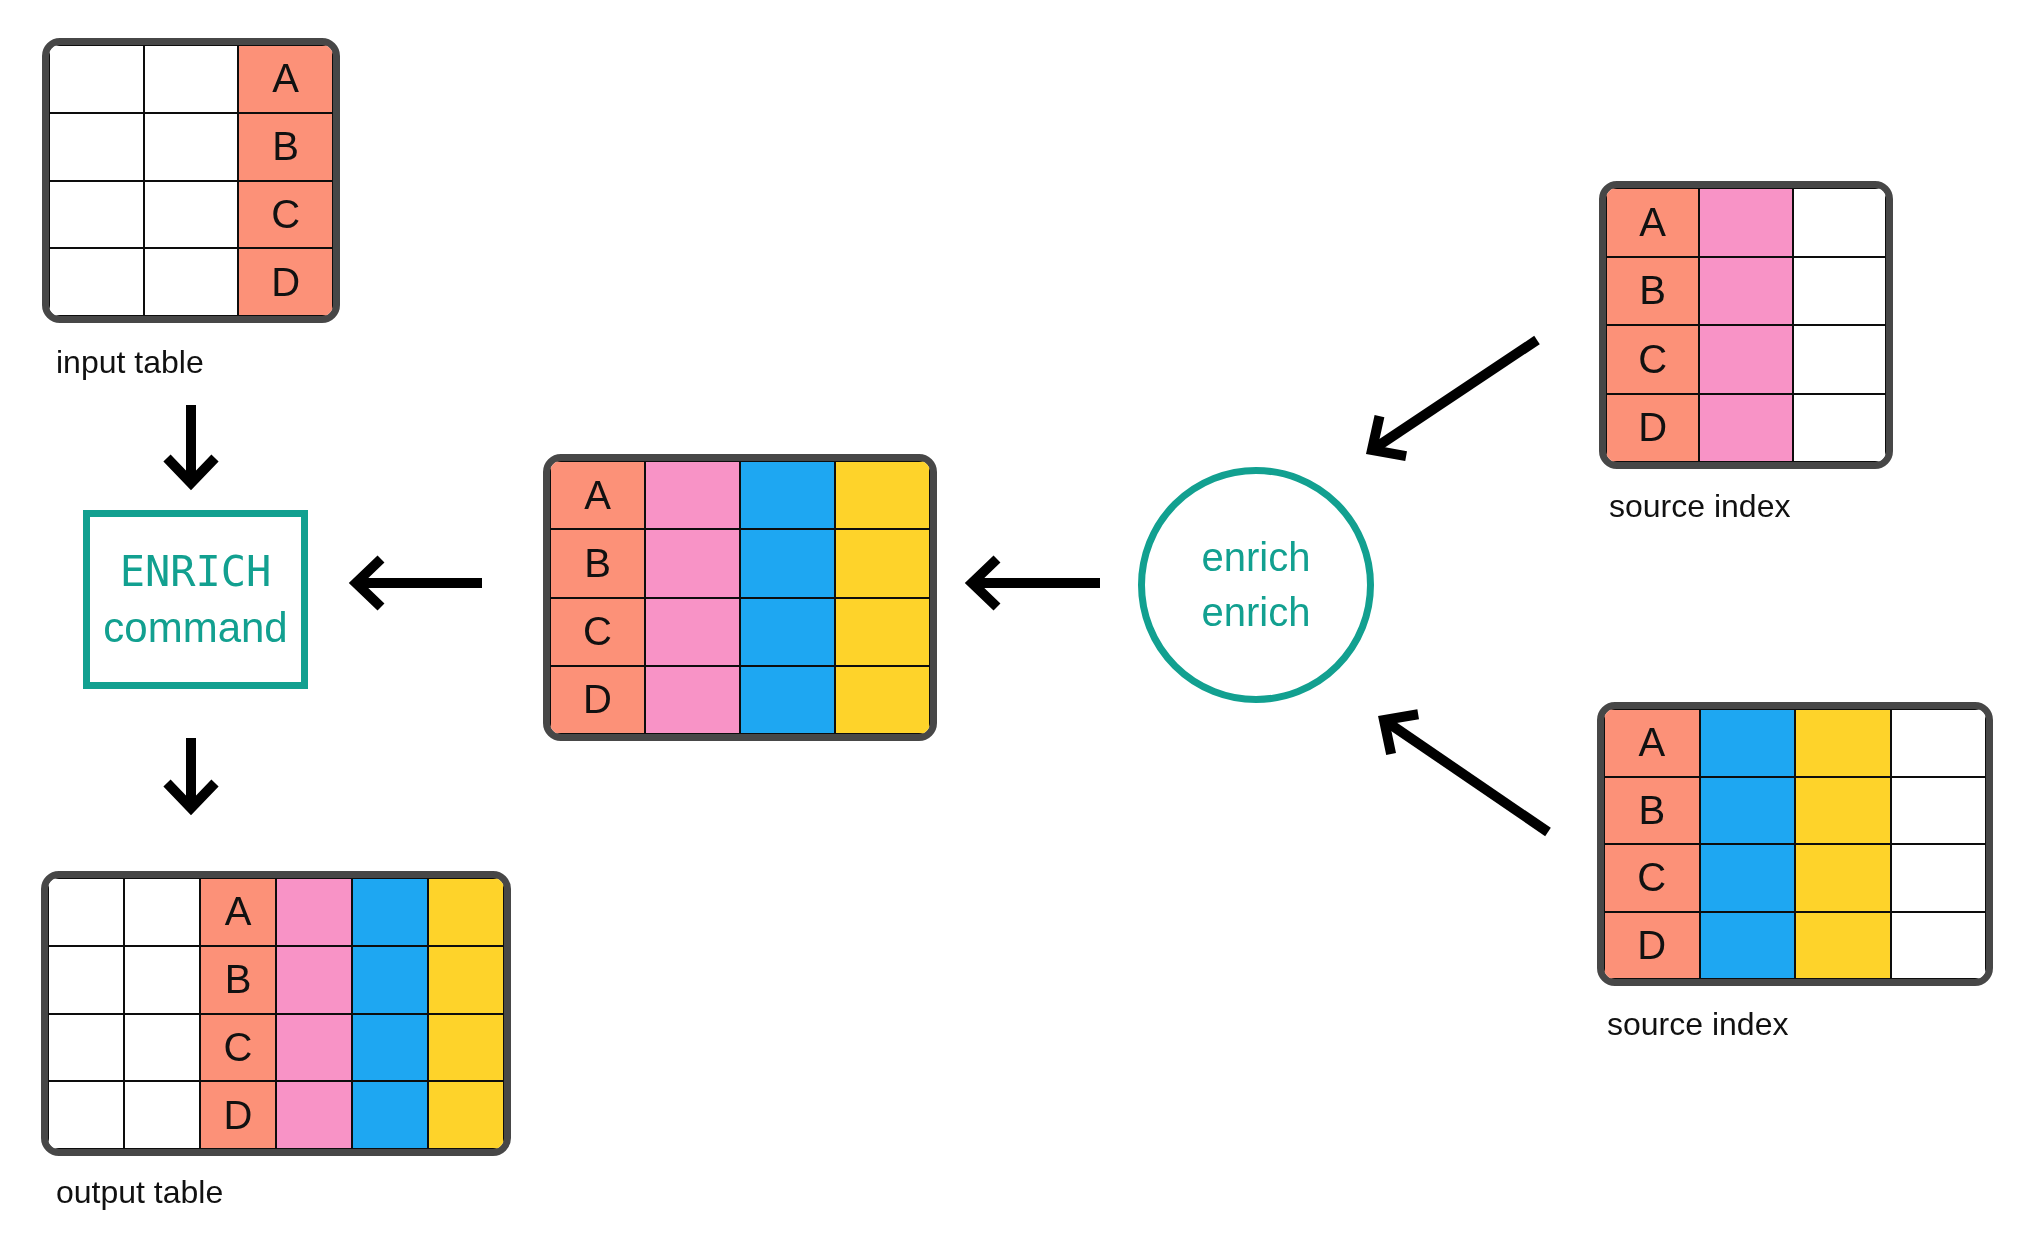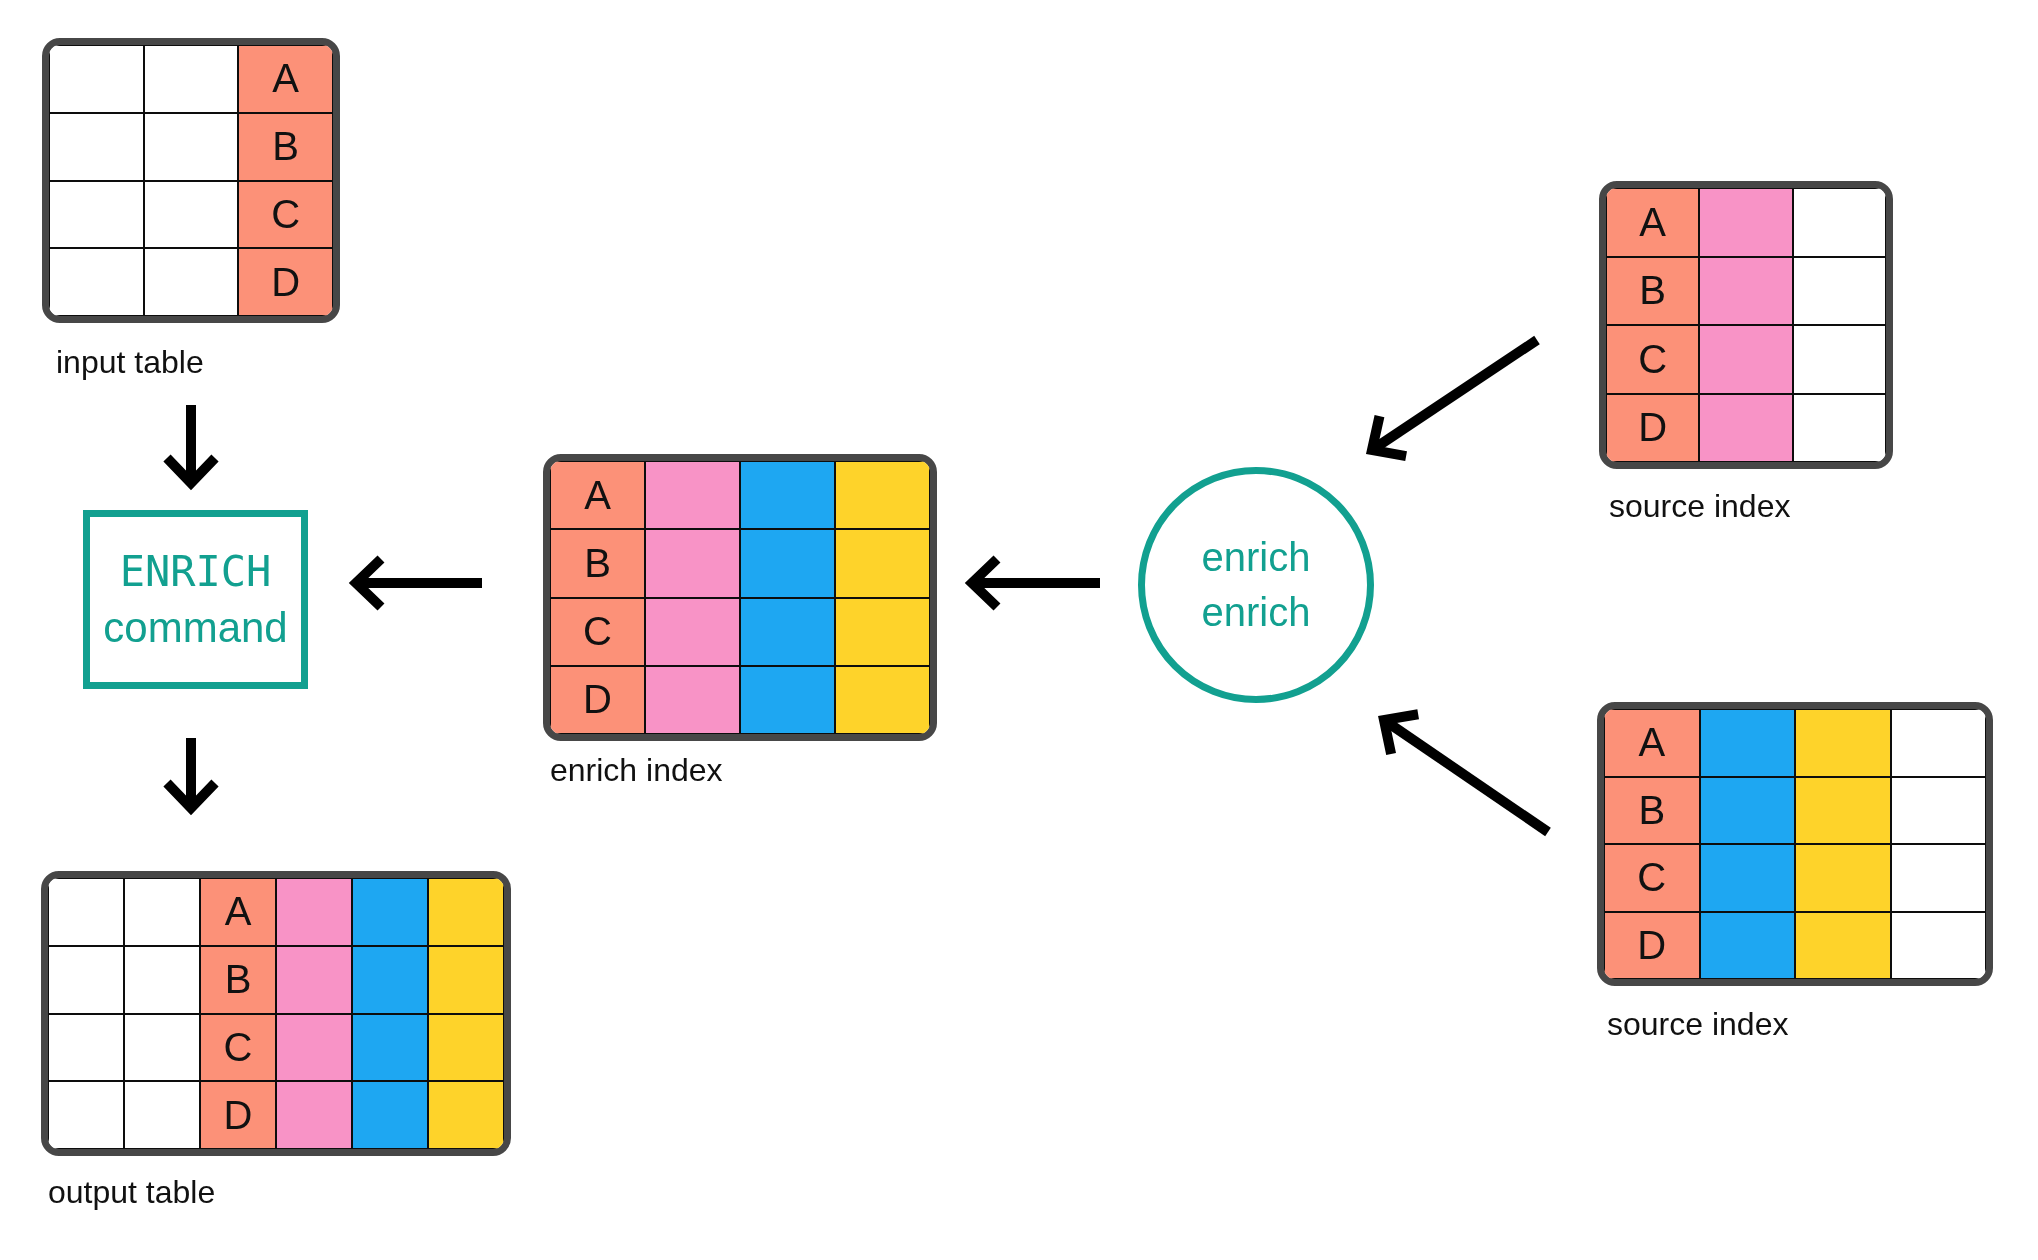--- a/index.html
+++ b/index.html
@@ -142,41 +142,40 @@
       <div class="cell" style="background: rgb(248, 147, 198);"></div>
       <div class="cell" style="background: rgb(30, 167, 242);"></div>
       <div class="cell" style="background: rgb(254, 211, 42);"></div>
       <div class="cell" style="background: rgb(255, 255, 255);"></div>
       <div class="cell" style="background: rgb(255, 255, 255);"></div>
       <div class="cell" style="background: rgb(252, 145, 120);">D</div>
       <div class="cell" style="background: rgb(248, 147, 198);"></div>
       <div class="cell" style="background: rgb(30, 167, 242);"></div>
       <div class="cell" style="background: rgb(254, 211, 42);"></div>
     </figure>
-  <div class="caption" style="left:48px; top:1168px;">output table</div>
+  <div class="caption" style="left:56px; top:1168px;">output table</div>
 
   <figure class="tbl" style="left: 543px; top: 454px; width: 394px; height: 287px; margin: 0px; grid-template-columns: repeat(4, 1fr);">
       <div class="cell" style="background: rgb(252, 145, 120);">A</div>
       <div class="cell" style="background: rgb(248, 147, 198);"></div>
       <div class="cell" style="background: rgb(30, 167, 242);"></div>
       <div class="cell" style="background: rgb(254, 211, 42);"></div>
       <div class="cell" style="background: rgb(252, 145, 120);">B</div>
       <div class="cell" style="background: rgb(248, 147, 198);"></div>
       <div class="cell" style="background: rgb(30, 167, 242);"></div>
       <div class="cell" style="background: rgb(254, 211, 42);"></div>
       <div class="cell" style="background: rgb(252, 145, 120);">C</div>
       <div class="cell" style="background: rgb(248, 147, 198);"></div>
       <div class="cell" style="background: rgb(30, 167, 242);"></div>
       <div class="cell" style="background: rgb(254, 211, 42);"></div>
       <div class="cell" style="background: rgb(252, 145, 120);">D</div>
       <div class="cell" style="background: rgb(248, 147, 198);"></div>
       <div class="cell" style="background: rgb(30, 167, 242);"></div>
       <div class="cell" style="background: rgb(254, 211, 42);"></div>
     </figure>
-  <div class="caption" style="left:550px; top:746px;">enrich index</div>
 
   <div class="policy-circle">
     <span>enrich</span>
     <span>enrich</span>
   </div>
 
   <figure class="tbl" style="left: 1599px; top: 181px; width: 294px; height: 288px; margin: 0px; grid-template-columns: repeat(3, 1fr);">
       <div class="cell" style="background: rgb(252, 145, 120);">A</div>
       <div class="cell" style="background: rgb(248, 147, 198);"></div>
       <div class="cell" style="background: rgb(255, 255, 255);"></div>

